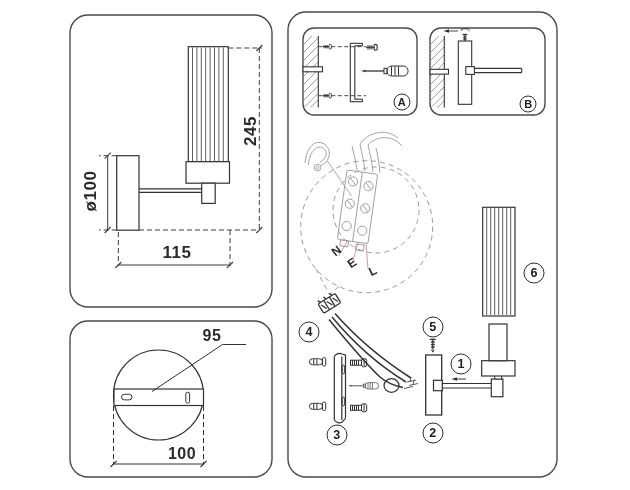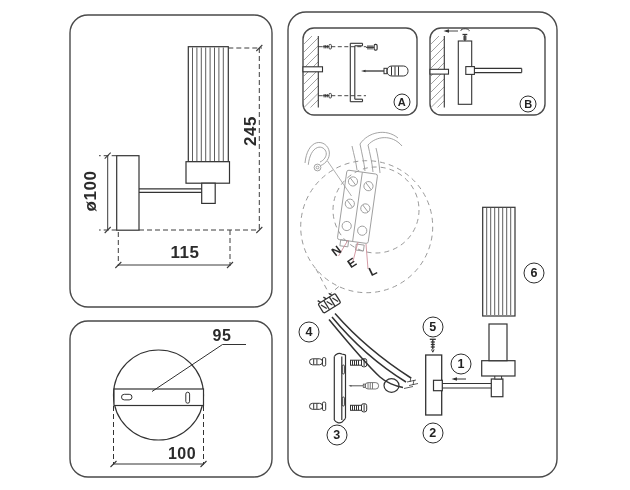--- a/index.html
+++ b/index.html
@@ -295,22 +295,22 @@
           <line x1="498.7" y1="208" x2="498.7" y2="315"></line>
       <line x1="502.7" y1="208" x2="502.7" y2="315"></line>
           <line x1="506.7" y1="208" x2="506.7" y2="315"></line>
       <line x1="510.7" y1="208" x2="510.7" y2="315"></line>
     </g>
   </g>
 </svg>
 
 <div class="dim rot" style="left:251px;top:131px;">245</div>
 <div class="dim rot" style="left:91px;top:191px;">ø100</div>
-<div class="dim" style="left:185px;top:253px;">115</div>
-<div class="dim sm" style="left:222px;top:336px;">95</div>
+<div class="dim" style="left:177px;top:253px;">115</div>
+<div class="dim sm" style="left:212px;top:336px;">95</div>
 <div class="dim sm" style="left:182px;top:454px;">100</div>
 
 <div class="term" style="left:332px;top:244px;transform:rotate(-38deg);">N</div>
 <div class="term" style="left:348px;top:256px;transform:rotate(-33deg);">E</div>
 <div class="term" style="left:369px;top:264px;transform:rotate(-26deg);">L</div>
 
 <div class="badge sm" style="left:401.7px;top:101.7px;">A</div>
 <div class="badge sm" style="left:528.3px;top:104.3px;">B</div>
 <div class="badge" style="left:461px;top:364px;">1</div>
 <div class="badge" style="left:432.7px;top:433px;">2</div>

